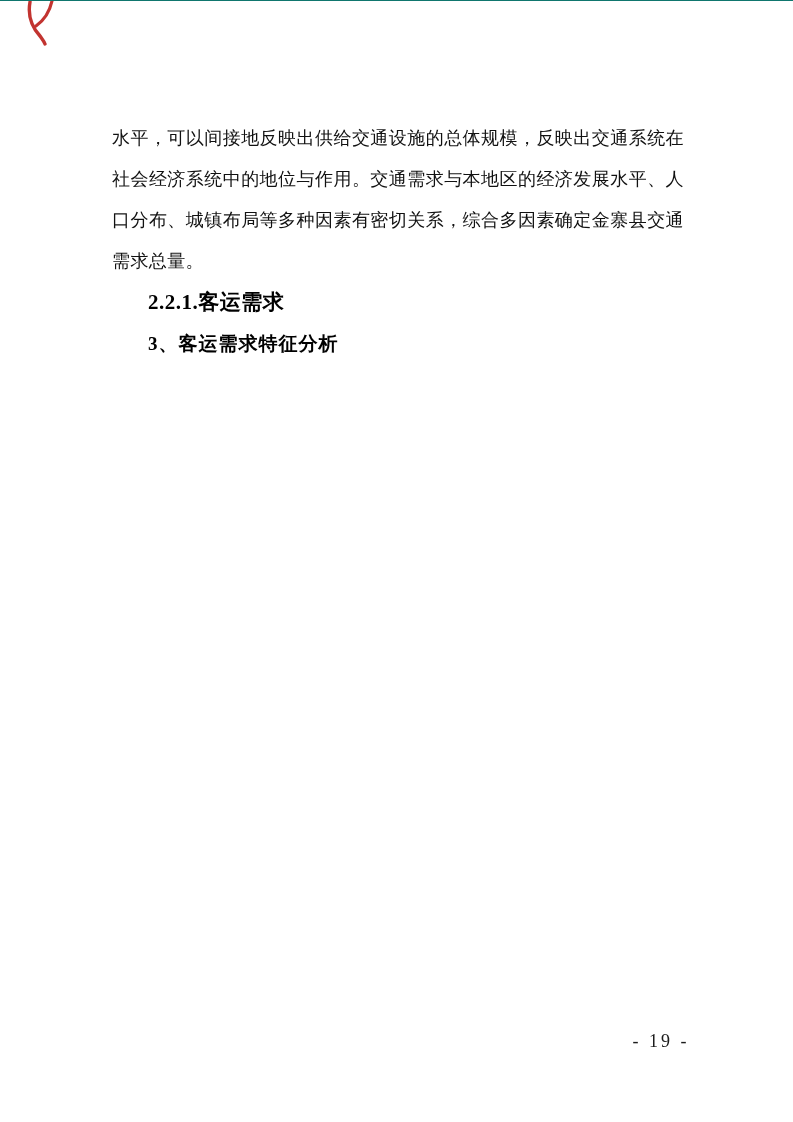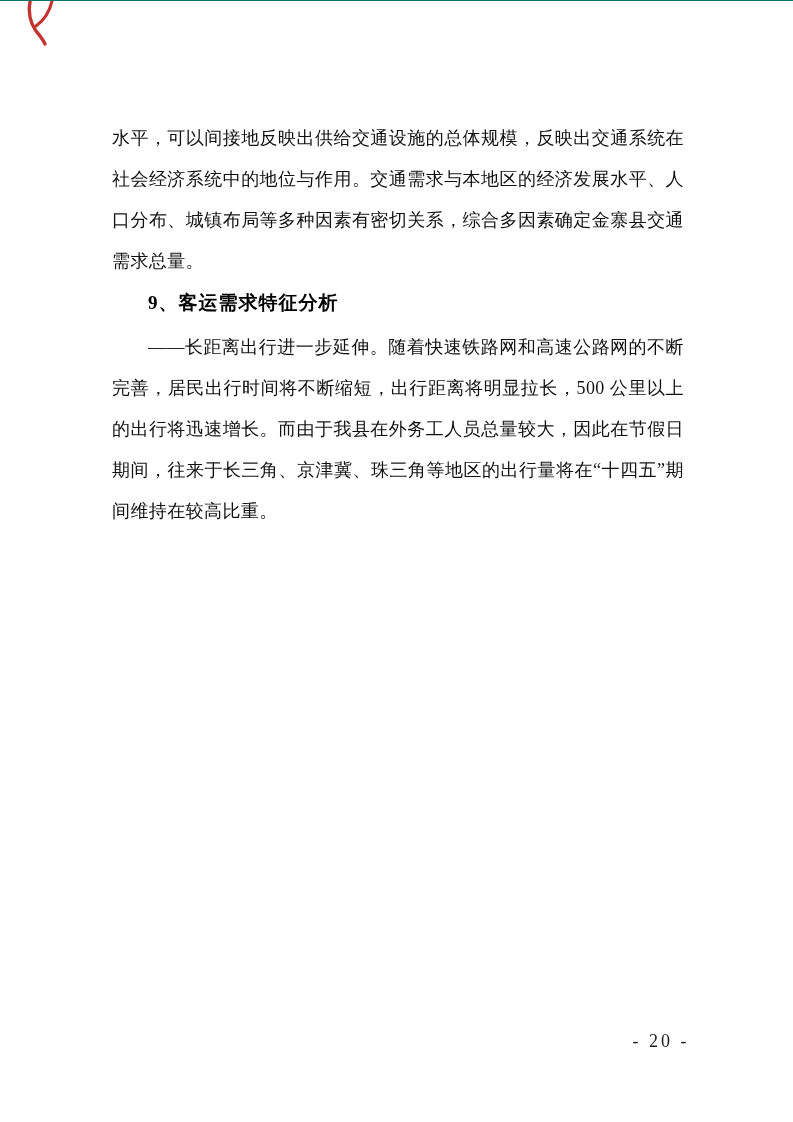--- a/index.html
+++ b/index.html
@@ -75,23 +75,23 @@
 <div class="page">
 
   <svg class="red-mark" viewBox="0 0 46 48" xmlns="http://www.w3.org/2000/svg">
     <path d="M10 1 C 8 12, 10 24, 20 35 C 22 38, 24 40, 25 43" fill="none" stroke-width="3.4" stroke-linecap="round" stroke="#c23430"></path>
     <path d="M32 0 C 30 9, 26 18, 16 25" fill="none" stroke-width="3.2" stroke-linecap="round" stroke="#c23430"></path>
   </svg>
 
   <div class="content">
     <p class="body-text">水平，可以间接地反映出供给交通设施的总体规模，反映出交通系统在社会经济系统中的地位与作用。交通需求与本地区的经济发展水平、人口分布、城镇布局等多种因素有密切关系，综合多因素确定金寨县交通需求总量。</p>
 
+    <h2 class="heading-numbered">2.2.1.客运需求</h2>
 
-    <h3 class="subheading">9、客运需求特征分析</h3>
+    <h3 class="subheading">3、客运需求特征分析</h3>
 
 
-    <p class="body-text indent gap-top">——长距离出行进一步延伸。随着快速铁路网和高速公路网的不断完善，居民出行时间将不断缩短，出行距离将明显拉长，500 公里以上的出行将迅速增长。而由于我县在外务工人员总量较大，因此在节假日期间，往来于长三角、京津冀、珠三角等地区的出行量将在“十四五”期间维持在较高比重。</p>
 
   </div>
 
-  <div class="page-number">- 20 -</div>
+  <div class="page-number">- 19 -</div>
 
 </div>
 
 </body></html>

